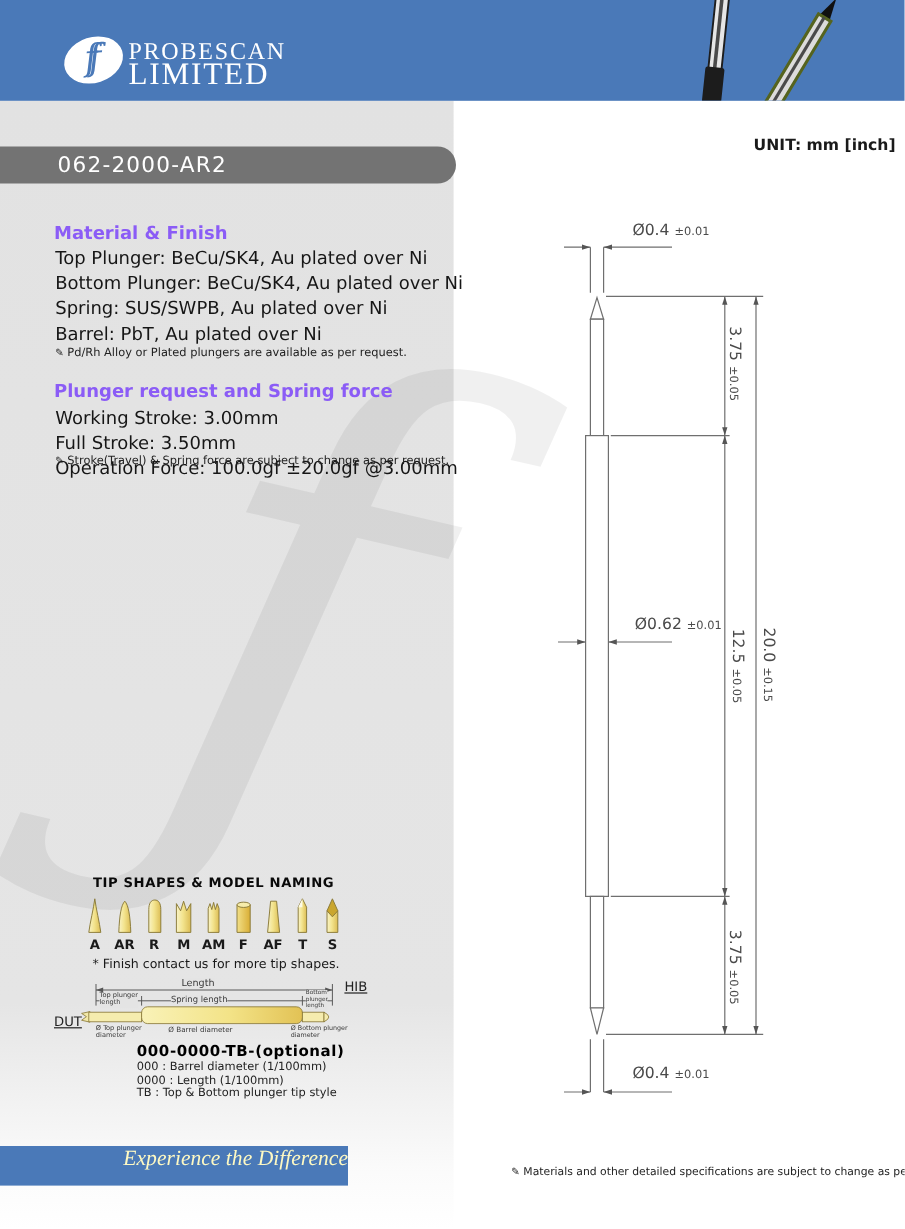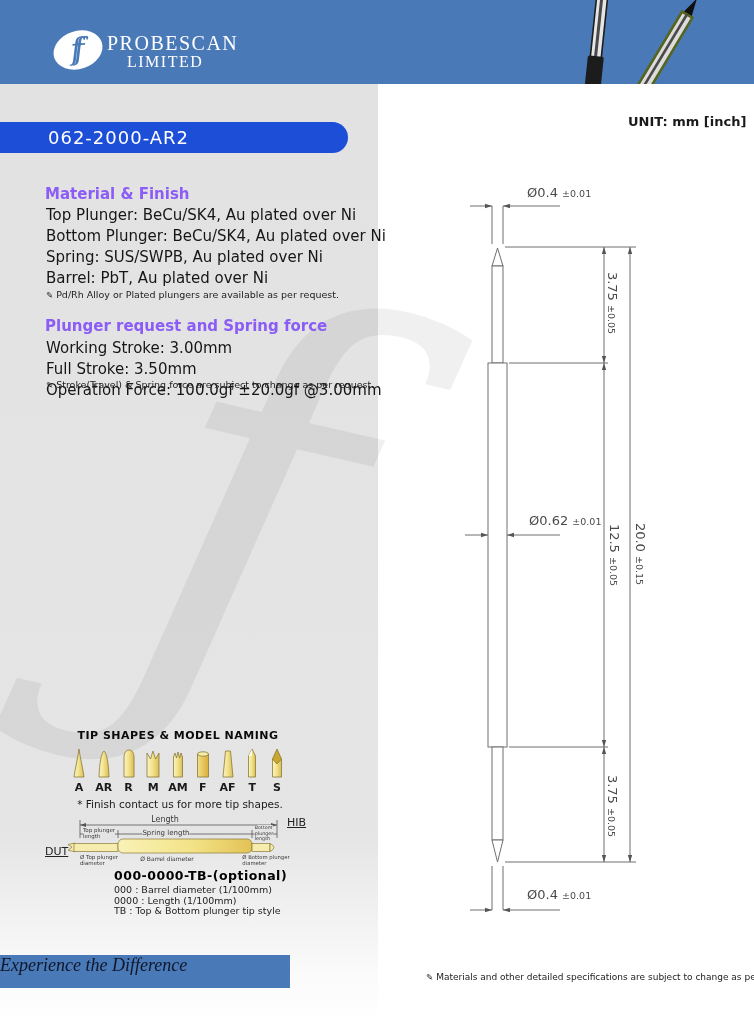--- a/index.html
+++ b/index.html
@@ -7,31 +7,31 @@
         font-family:"DejaVu Sans",sans-serif;color:#111;}
 
   
   .header{position:absolute;left:0;top:0;width:754px;height:84px;background:#4a79b8;overflow:hidden;}
   .logo-ellipse{position:absolute;left:53px;top:31px;width:50px;height:38px;background:#fff;
                 border-radius:50%;transform:rotate(-18deg);}
   .logo-monogram{position:absolute;left:50%;top:50%;transform:translate(-50%,-54%) rotate(14deg);
                  font:italic 30px "DejaVu Serif",serif;color:#4a79b8;letter-spacing:-8px;padding-right:8px;}
   .wordmark{position:absolute;left:107px;top:33px;color:#fff;font-family:"Liberation Serif",serif;}
   .wordmark .l1{font-size:20px;letter-spacing:1.5px;line-height:20px;}
-  .wordmark .l2{font-size:16px;letter-spacing:1.5px;line-height:18px;margin-left:20px;}
+  .wordmark .l2{font-size:26px;letter-spacing:1.5px;line-height:18px;}
 
   
   .gray-col{position:absolute;left:0;top:84px;width:378px;height:940px;
             background:linear-gradient(180deg,#e2e2e2 0%,#e5e5e5 80%,#fbfbfb 95%,#fff 100%);}
   .watermark{position:absolute;left:150px;top:235px;font:italic 540px "DejaVu Serif",serif;
              color:rgba(0,0,0,0.057);transform:rotate(13deg);line-height:1;pointer-events:none;}
   .unit-label{position:absolute;left:628px;top:114px;font-size:13px;font-weight:700;color:#1a1a1a;}
 
-  .model-pill{position:absolute;left:0;top:122px;width:348px;height:31px;background:#1d4ed8;
-              border-radius:0 16px 16px 0;}
+  .model-pill{position:absolute;left:0;top:122px;width:348px;height:31px;background:#737373;
+              border-radius:0 16px 16px 0;padding-left:32px;}
   .model-pill span{position:absolute;left:48px;top:0;line-height:31px;font-size:18px;color:#fff;letter-spacing:1px;}
 
   
   .sec-h{position:absolute;left:45px;font-size:15px;font-weight:700;color:#8b5cf6;}
   .sec-lines{position:absolute;left:46px;font-size:15px;line-height:21px;color:#161616;}
   .sec-note{position:absolute;left:46px;font-size:9.5px;color:#222;}
   .pencil{font-size:8.5px;margin-right:3px;}
 
   
   .tips-title{position:absolute;left:178px;top:729px;transform:translateX(-50%);
@@ -51,21 +51,21 @@
   .mn-lines{position:absolute;left:114px;top:885px;font-size:9.5px;line-height:10.5px;color:#222;}
 
   
   .dim-h{position:absolute;font-size:13px;color:#4a4a4a;white-space:nowrap;}
   .dim-h .tol,.dim-v .tol{font-size:9.5px;}
   .dim-v{position:absolute;font-size:13px;color:#4a4a4a;white-space:nowrap;
          transform:translate(-50%,-50%) rotate(90deg);}
 
   
   .footer-bar{position:absolute;left:0;top:955px;width:290px;height:33px;background:#4a79b8;}
-  .footer-bar span{display:block;text-align:left;line-height:33px;color:#0f172a;
+  .footer-bar span{display:block;text-align:right;line-height:33px;color:#fef9c3;
                    font:italic 18px "Liberation Serif",serif;}
   .footer-note{position:absolute;left:426px;top:972px;font-size:9px;color:#222;white-space:nowrap;}
 </style>
 </head>
 <body>
 
 <div class="page">
 
   <svg width="0" height="0" style="position:absolute" aria-hidden="true">
     <defs>

